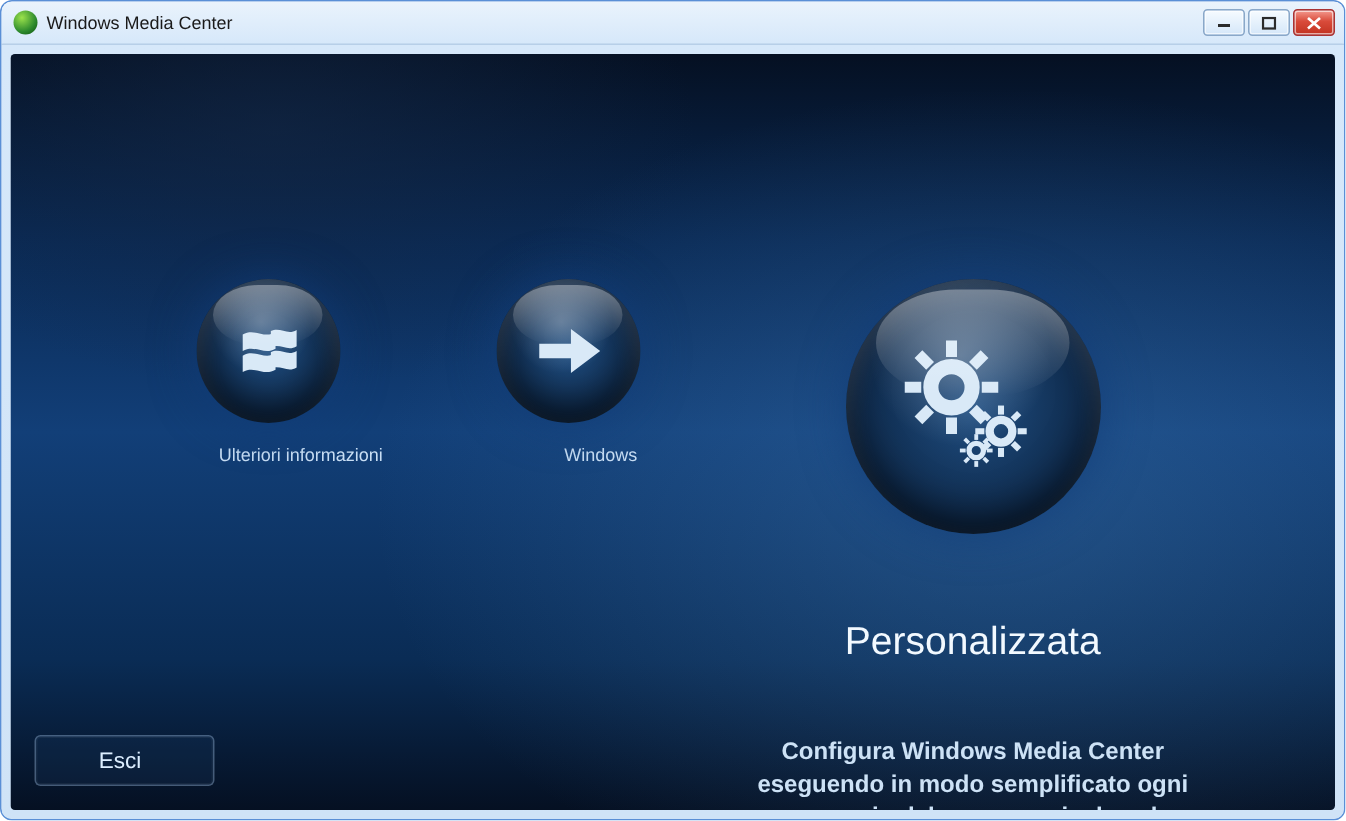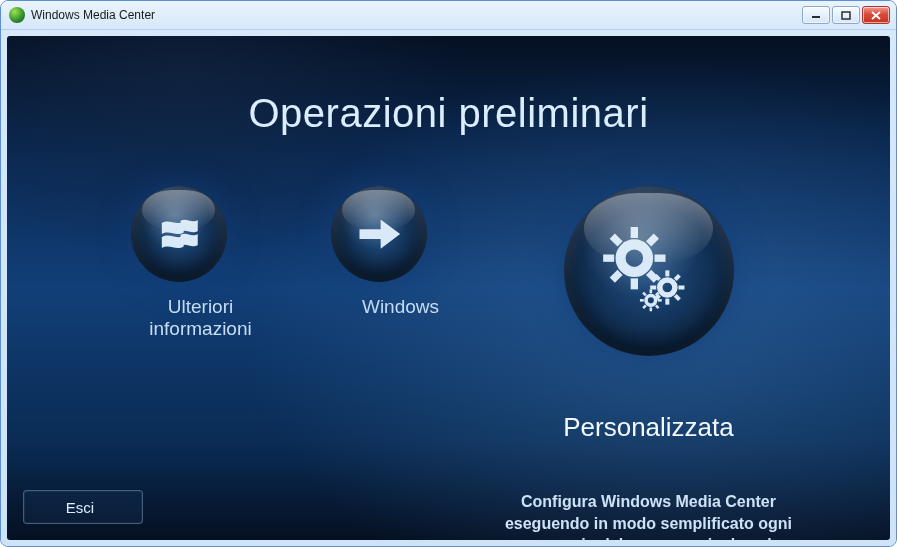--- a/index.html
+++ b/index.html
@@ -118,21 +118,21 @@
   .orb::after{
     content:"";
     position:absolute;
     top:4%;left:12%;right:12%;height:42%;
     border-radius:50%/60%;
     background:linear-gradient(to bottom, rgba(255,255,255,.35), rgba(255,255,255,0));
     pointer-events:none;
   }
   .opt-label-sm {
     margin-top: 14px;
-    font-size: 19px;
+    font-size: 12px;
     color: #c8def4;
     font-weight: 400;
     margin-left: 44px;
   }
   .opt-label-lg {
     margin-top: 18px;
     font-size: 26px;
     color: #f2f9ff;
     font-weight: 400;
   }
@@ -187,21 +187,20 @@
         <svg width="10" height="9">
             <path d="M1 1 L9 8 M9 1 L1 8" stroke="#fff" stroke-width="1.8"></path>
           </svg>
       </div>
     </div>
   </div>
 
   <div class="content-wrap">
     <div class="mce">
 
-      <div class="heading">Operazioni preliminari</div>
 
       <div class="options">
 
         <div class="option opt-small">
           <div class="orb orb-sm">
             <svg class="winflag" viewBox="0 0 64 64">
               <path d="M10 18 C20 12 28 22 38 16 L38 30 C28 36 20 26 10 32 Z"></path>
               <path d="M40 15 C48 11 54 19 62 14 L62 28 C54 33 48 25 40 29 Z" transform="translate(-6 0)"></path>
               <path d="M10 36 C20 30 28 40 38 34 L38 48 C28 54 20 44 10 50 Z"></path>
               <path d="M40 33 C48 29 54 37 62 32 L62 46 C54 51 48 43 40 47 Z" transform="translate(-6 0)"></path>

